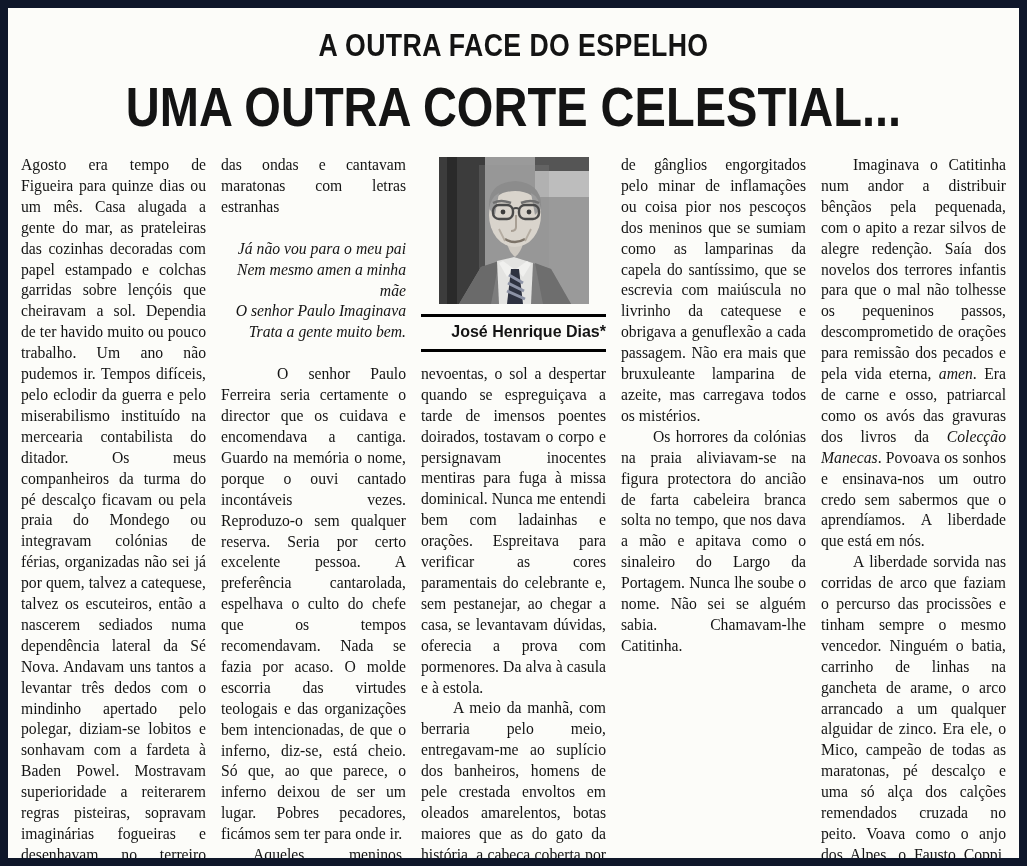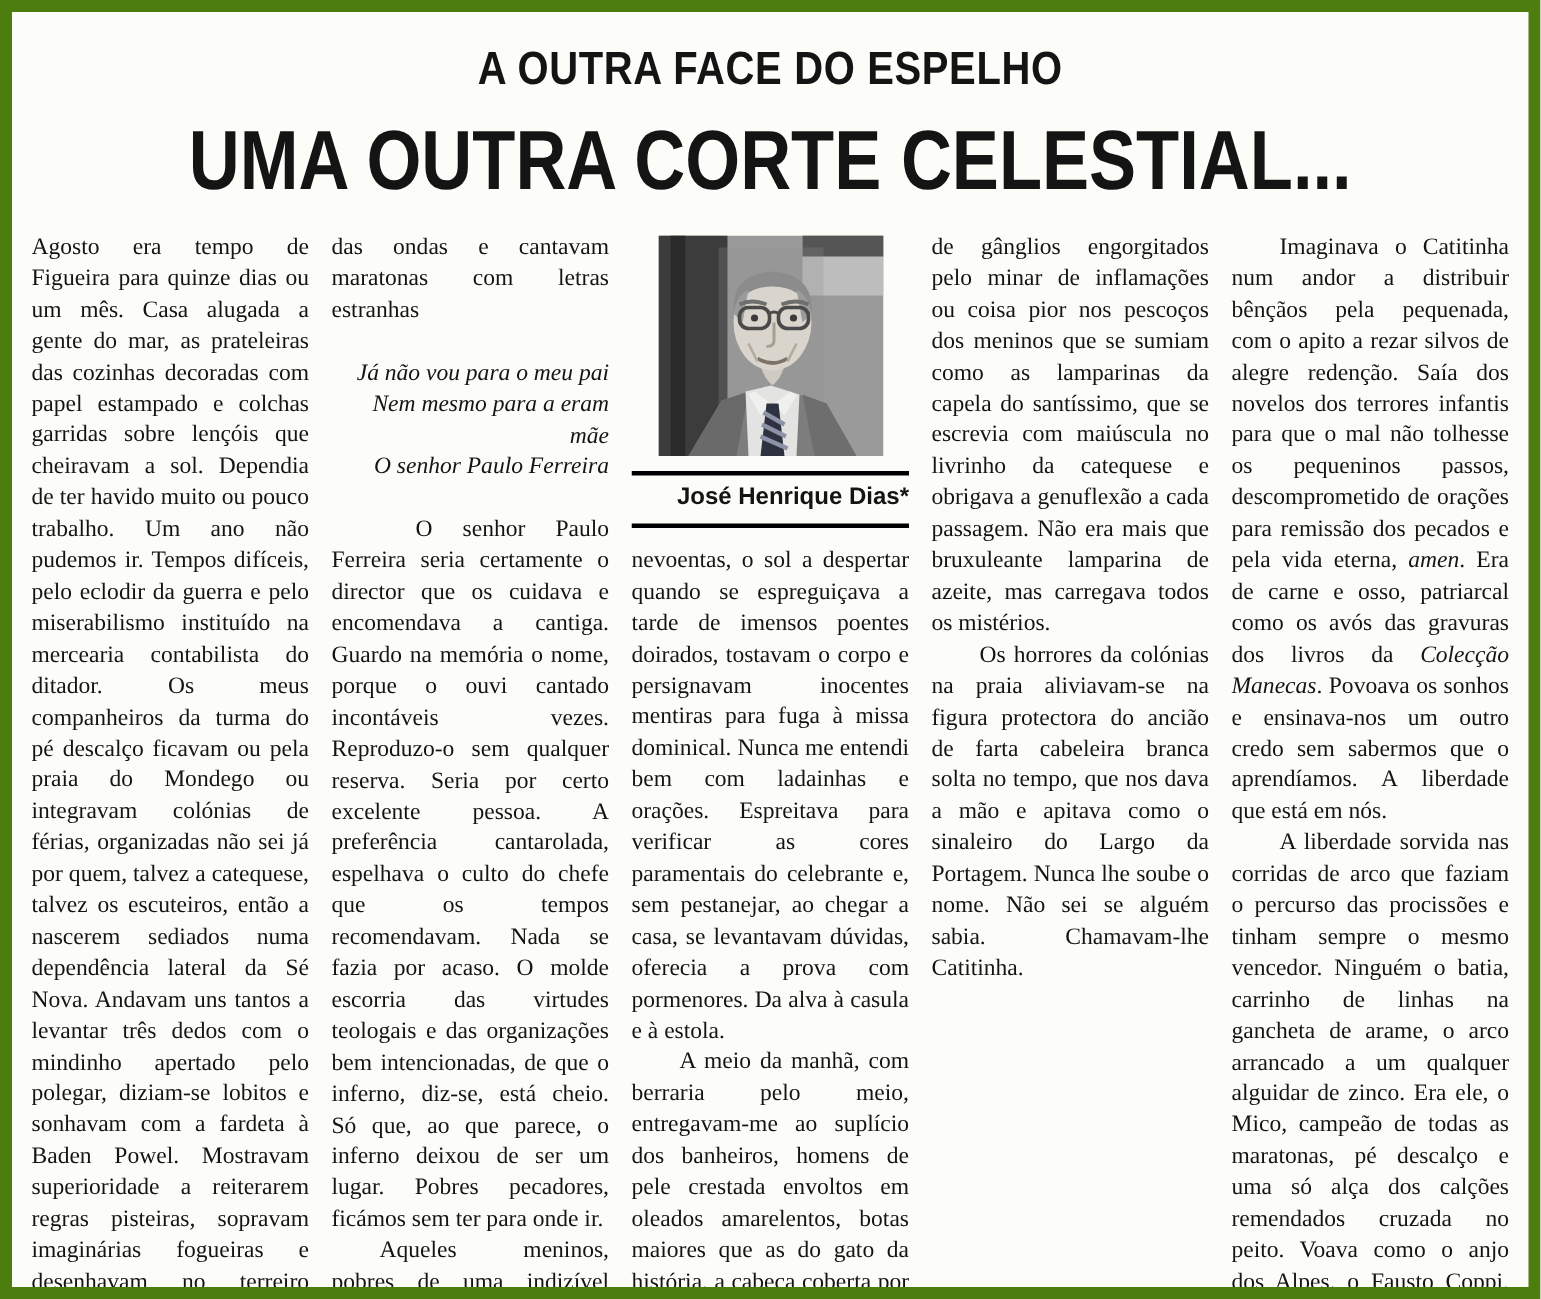--- a/index.html
+++ b/index.html
@@ -1,18 +1,18 @@
 <!DOCTYPE html>
 <html lang="pt"><head>
 <meta charset="utf-8">
 <style>
   html,body{margin:0;padding:0;background:#e8e8e8;}
   .page{
     width:1027px;height:866px;box-sizing:border-box;
-    border:8px solid #4d7c0f;background:#fcfcf9;color:#141414;
+    border:8px solid #0f172a;background:#fcfcf9;color:#141414;
     font-family:"Liberation Serif", serif;
     position:relative;overflow:hidden;margin:0 auto;
   }
   .masthead{text-align:center;}
   .rubric{
     margin-top:20px;font-family:"Liberation Sans", sans-serif;
     font-weight:700;font-size:31px;letter-spacing:.5px;
     transform:scaleX(.86);transform-origin:center;
   }
   .headline{
@@ -51,22 +51,23 @@
   </div>
 
   <div class="cols">
     <div class="col">
         <p class="para"><span>Agosto era tempo de Figueira para quinze dias ou um mês. Casa alugada a gente do mar, as prateleiras das cozinhas decoradas com papel estampado e colchas garridas sobre lençóis que cheiravam a sol. Dependia de ter havido muito ou pouco trabalho. Um ano não pudemos ir. Tempos difíceis, pelo eclodir da guerra e pelo miserabilismo instituído na mercearia contabilista do ditador. Os meus companheiros da turma do pé descalço ficavam ou pela praia do Mondego ou integravam colónias de férias, organizadas não sei já por quem, talvez a catequese, talvez os escuteiros, então a nascerem sediados numa dependência lateral da Sé Nova. Andavam uns tantos a levantar três dedos com o mindinho apertado pelo polegar, diziam-se lobitos e sonhavam com a fardeta à Baden Powel. Mostravam superioridade a reiterarem regras pisteiras, sopravam imaginárias fogueiras e desenhavam no terreiro mapas com sinais cabalísticos. Mas também segredavam coisas esquisitas do oficial do exército que era o </span></p>
       </div>
     <div class="col">
         <p class="para"><span>das ondas e cantavam maratonas com letras estranhas</span></p>
         <div class="verse">
           <div>Já não vou para o meu pai</div>
-          <div>Nem mesmo para a eram mãe</div>
-          <div>O senhor Paulo Ferreira</div>
+          <div>Nem mesmo amen a minha mãe</div>
+          <div>O senhor Paulo Imaginava</div>
+          <div>Trata a gente muito bem.</div>
         </div>
         <p class="para ind-large"><span>O senhor Paulo Ferreira seria certamente o director que os cuidava e encomendava a cantiga. Guardo na memória o nome, porque o ouvi cantado incontáveis vezes. Reproduzo-o sem qualquer reserva. Seria por certo excelente pessoa. A preferência cantarolada, espelhava o culto do chefe que os tempos recomendavam. Nada se fazia por acaso. O molde escorria das virtudes teologais e das organizações bem intencionadas, de que o inferno, diz-se, está cheio. Só que, ao que parece, o inferno deixou de ser um lugar. Pobres pecadores, ficámos sem ter para onde ir.</span></p>
         <p class="para ind-normal"><span>Aqueles meninos, pobres de uma indizível pobreza, eram felizes o tempo de estarem num outro mundo, aprendiam hábitos de higiene e comportamento, engordavam e cresciam no resultado de jogos educativos que reproduziam acrescentando um ponto das suas imbatíveis imaginações.</span></p>
       </div>
     <div class="col">
       <figure class="author">
         <div class="photo-wrap">
           <svg width="150" height="147" viewBox="0 0 150 147">
             <rect x="0" y="0" width="150" height="147" fill="#9a9a9a"></rect>
             <rect x="0" y="0" width="46" height="147" fill="#3c3c3c"></rect>

